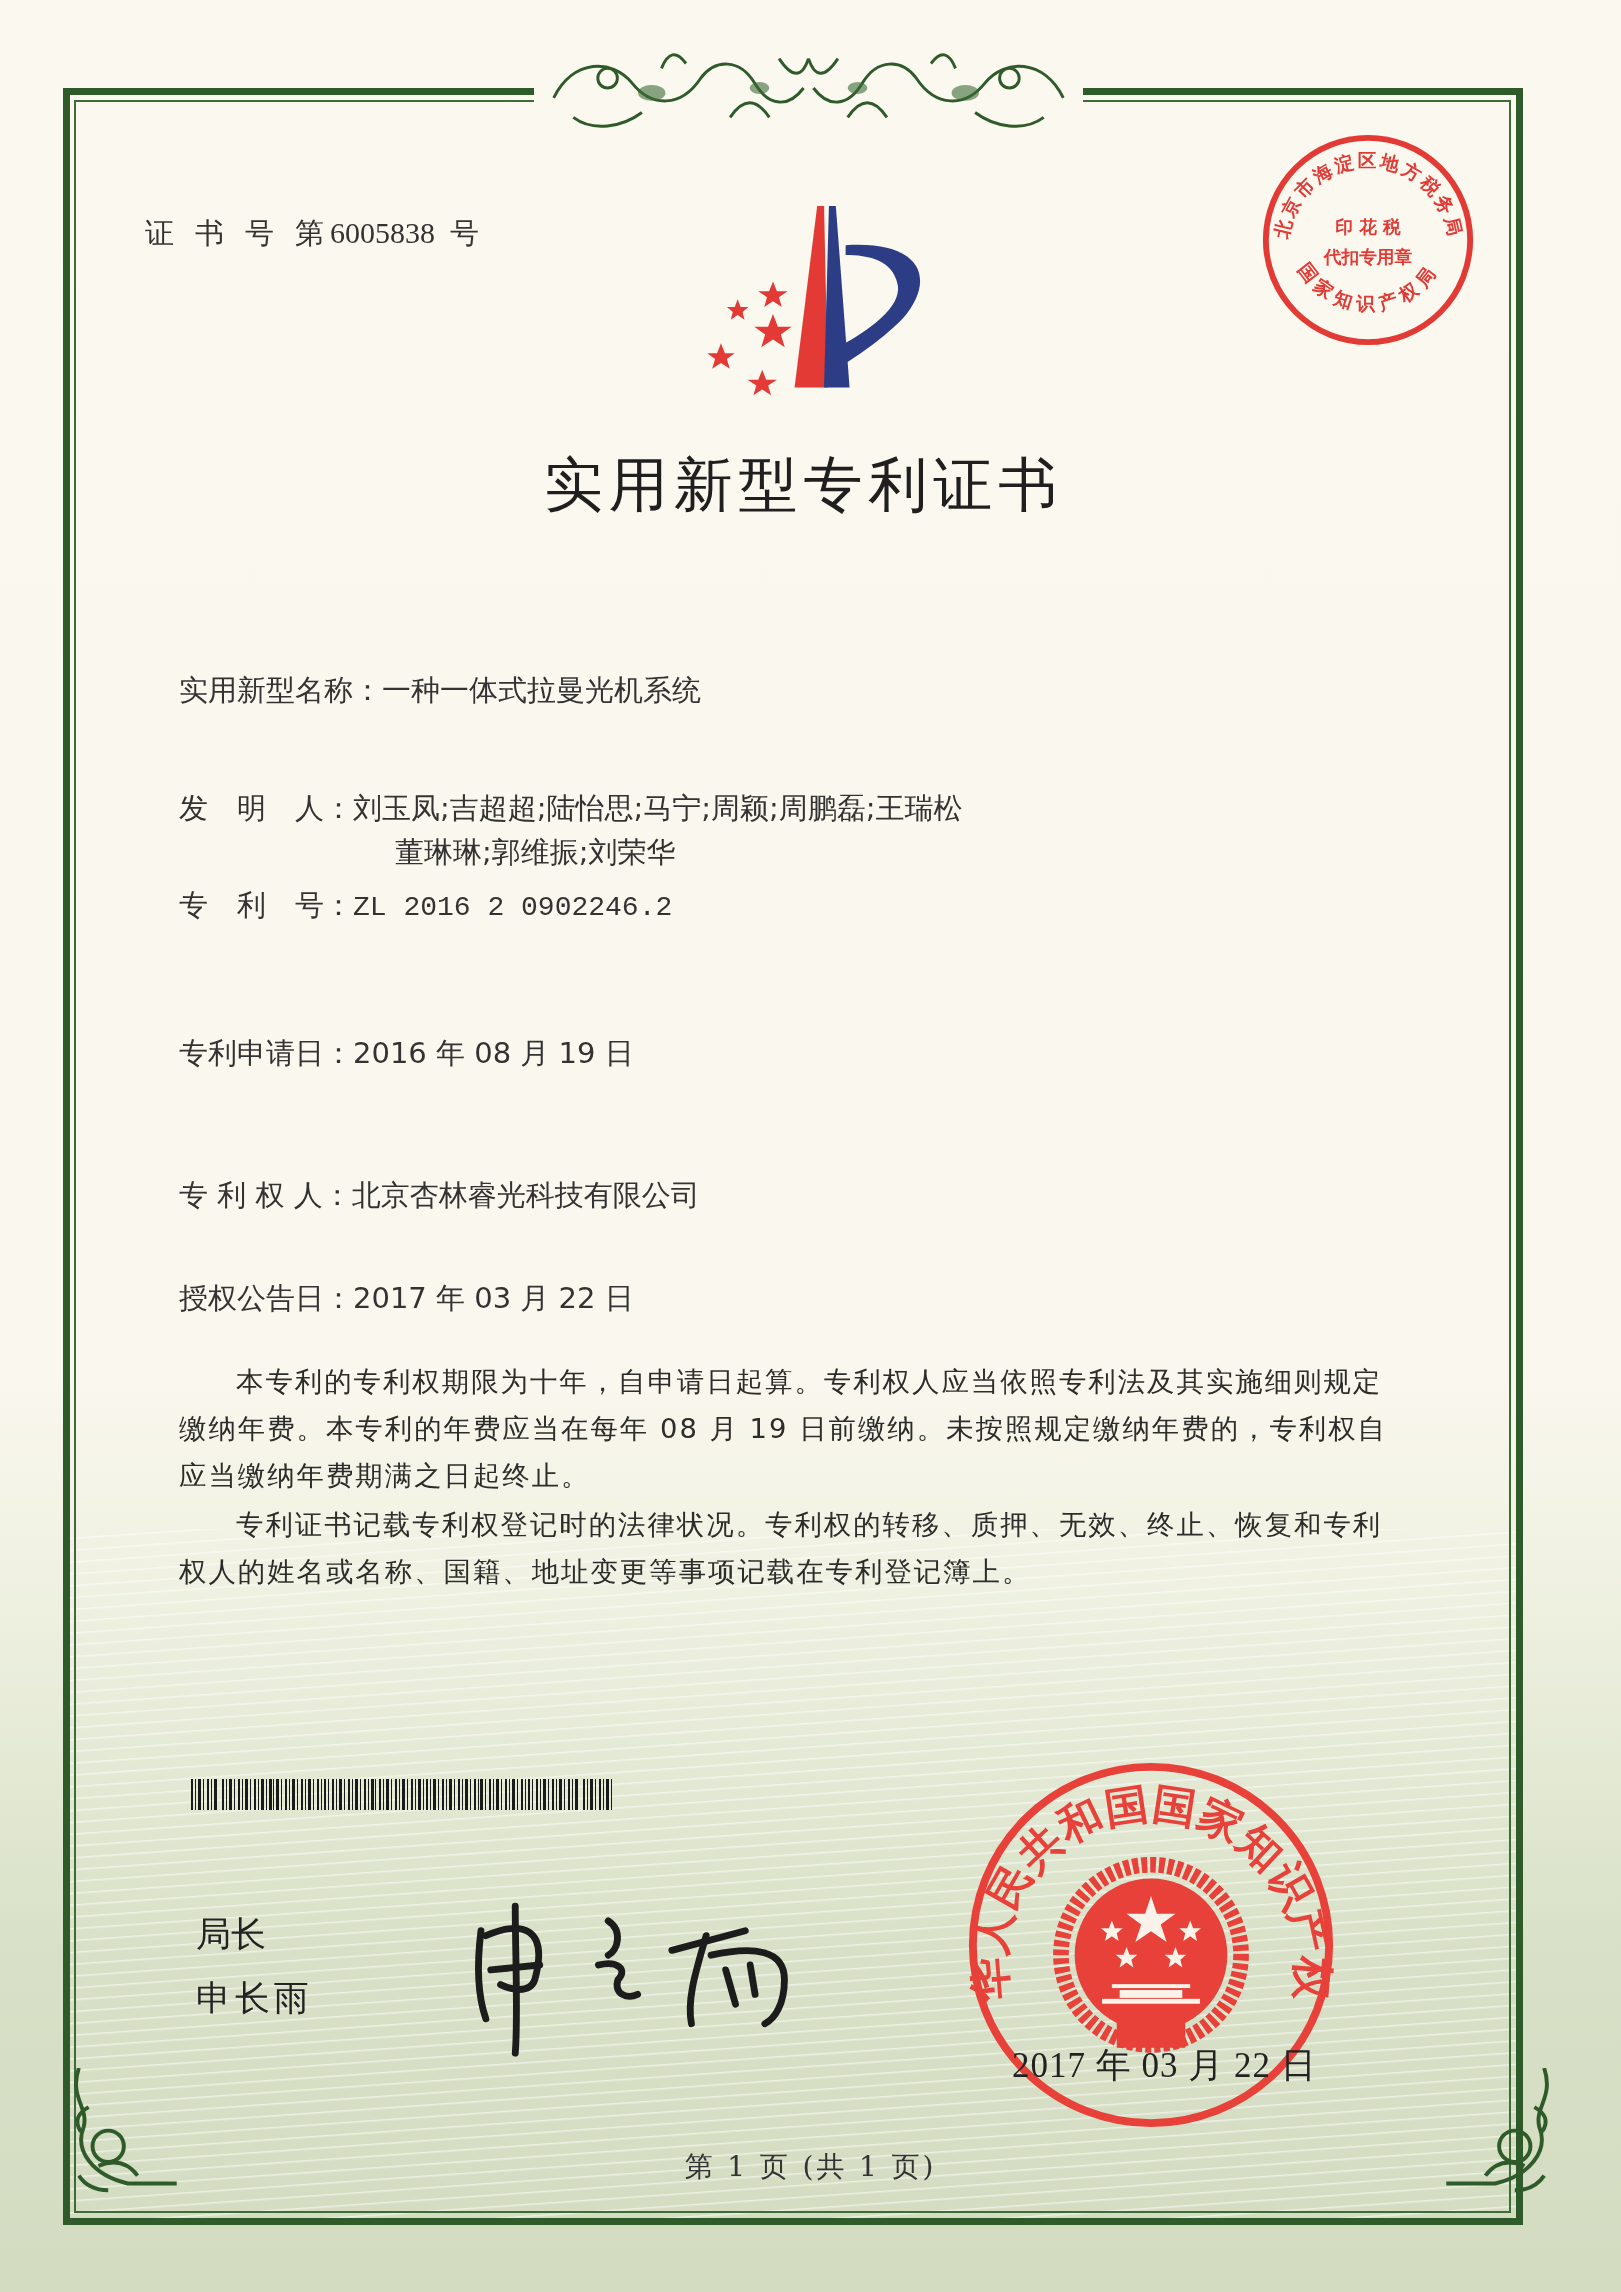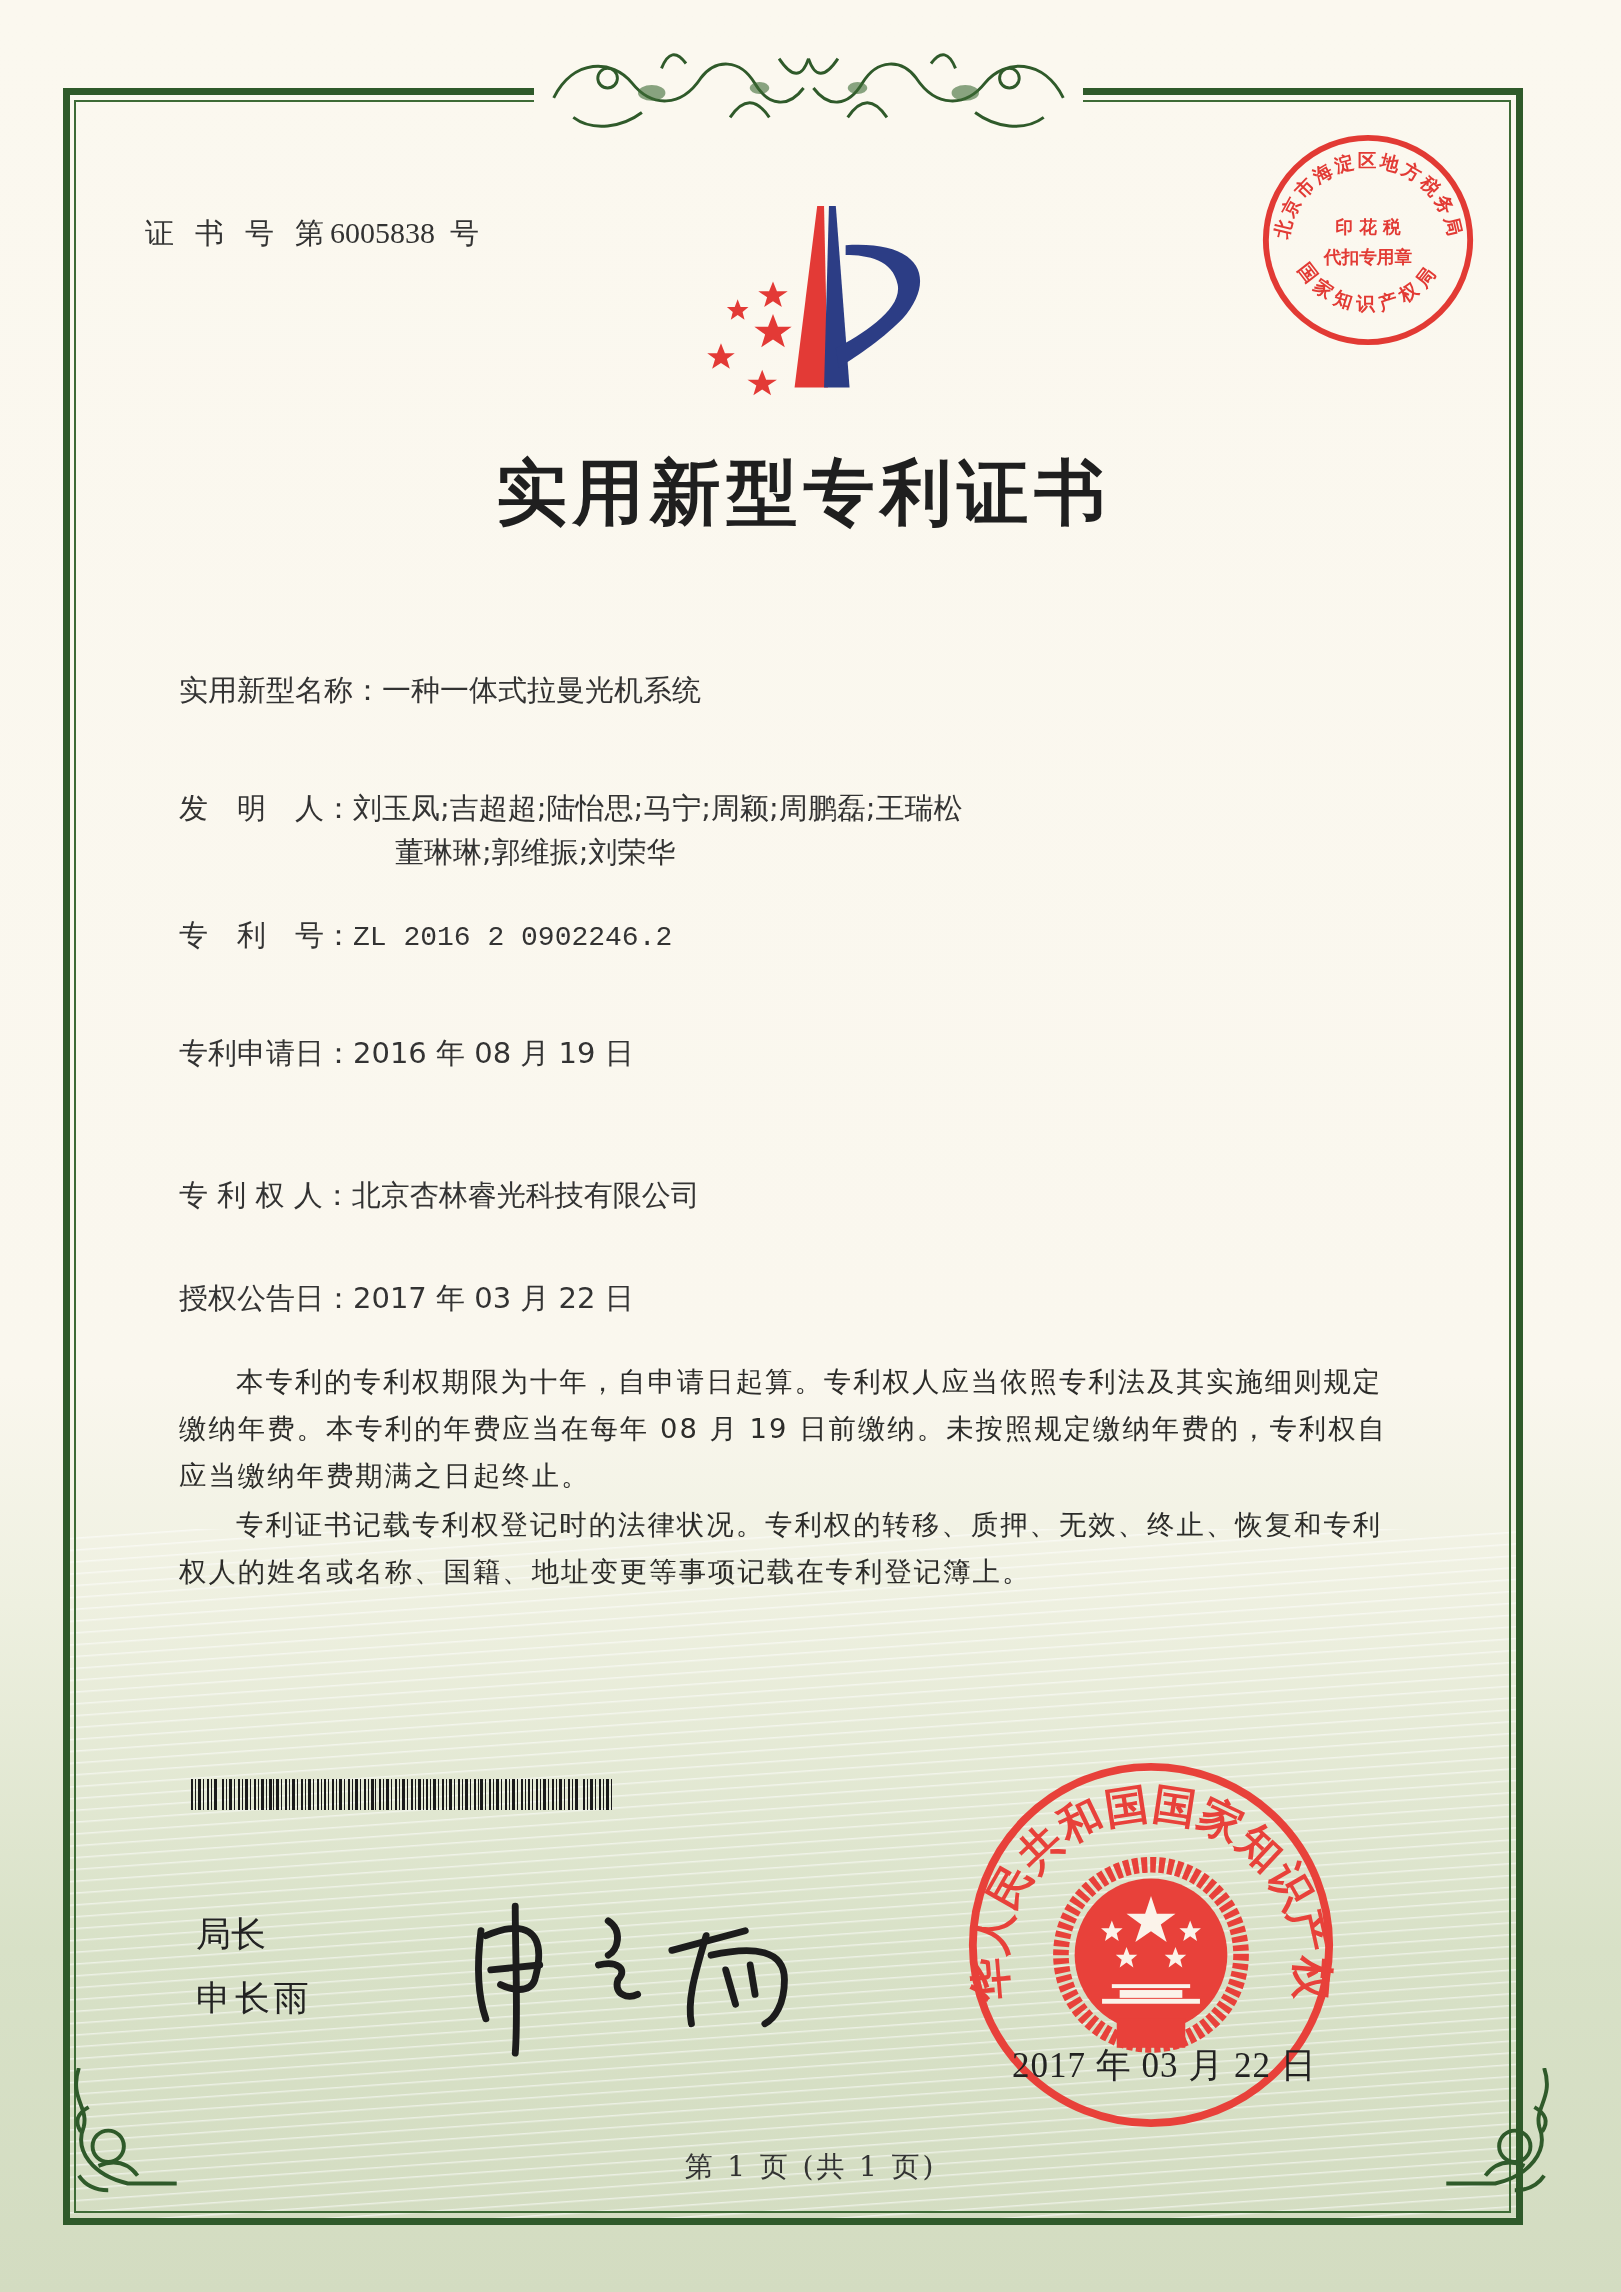--- a/index.html
+++ b/index.html
@@ -26,29 +26,29 @@
   .dragon-ornament { position:absolute; left:534px; top:39px; width:549px; height:98px; background:#fbf8ef; }
   .corner { position:absolute; width:118px; height:137px; }
   .corner-bl { left:59px; top:2068px; }
   .corner-br { left:1446px; top:2068px; }
 
   .cert-no { position:absolute; left:145px; top:214px; font-size:29px; letter-spacing:5.9px; color:#333; }
   .cert-no .num { letter-spacing:0; font-family:"Liberation Serif", serif; font-size:30px; }
 
   .logo { position:absolute; left:667px; top:201px; width:265px; height:216px; }
 
-  .title { position:absolute; left:421px; top:446px; width:765px; text-align:center; font-size:71px; letter-spacing:5.9px; color:#1f1f1f; font-weight:bold; font-family:"DejaVu Serif", serif; }
+  .title { position:absolute; left:421px; top:446px; width:765px; text-align:center; font-size:59px; letter-spacing:5.9px; color:#1f1f1f; font-weight:normal; font-family:"DejaVu Serif", serif; }
 
   .field { position:absolute; left:179px; font-size:29px; color:#333; font-family:"DejaVu Sans", sans-serif; }
   .field .label { display:inline-block; }
   .field .value { display:inline; }
   .f-name { top:671px; }
   .f-inv  { top:789px; }
   .f-inv2 { top:833px; left:395px; }
-  .f-pno  { top:916px; }
+  .f-pno  { top:886px; }
   .f-date { top:1034px; }
   .f-own  { top:1176px; }
   .f-pub  { top:1279px; }
   .mono { font-family:"Liberation Mono", monospace; font-size:28px; }
 
   .para { position:absolute; left:179px; width:1225px; font-size:27.4px; line-height:47px; color:#2c2c2a; font-family:"DejaVu Sans", sans-serif; letter-spacing:2px; }
   .para p { margin:0 0 2px 0; text-indent:57px; }
   .p-block { top:1358px; }
 
   .barcode { position:absolute; left:191px; top:1779px; width:421px; height:31px;

